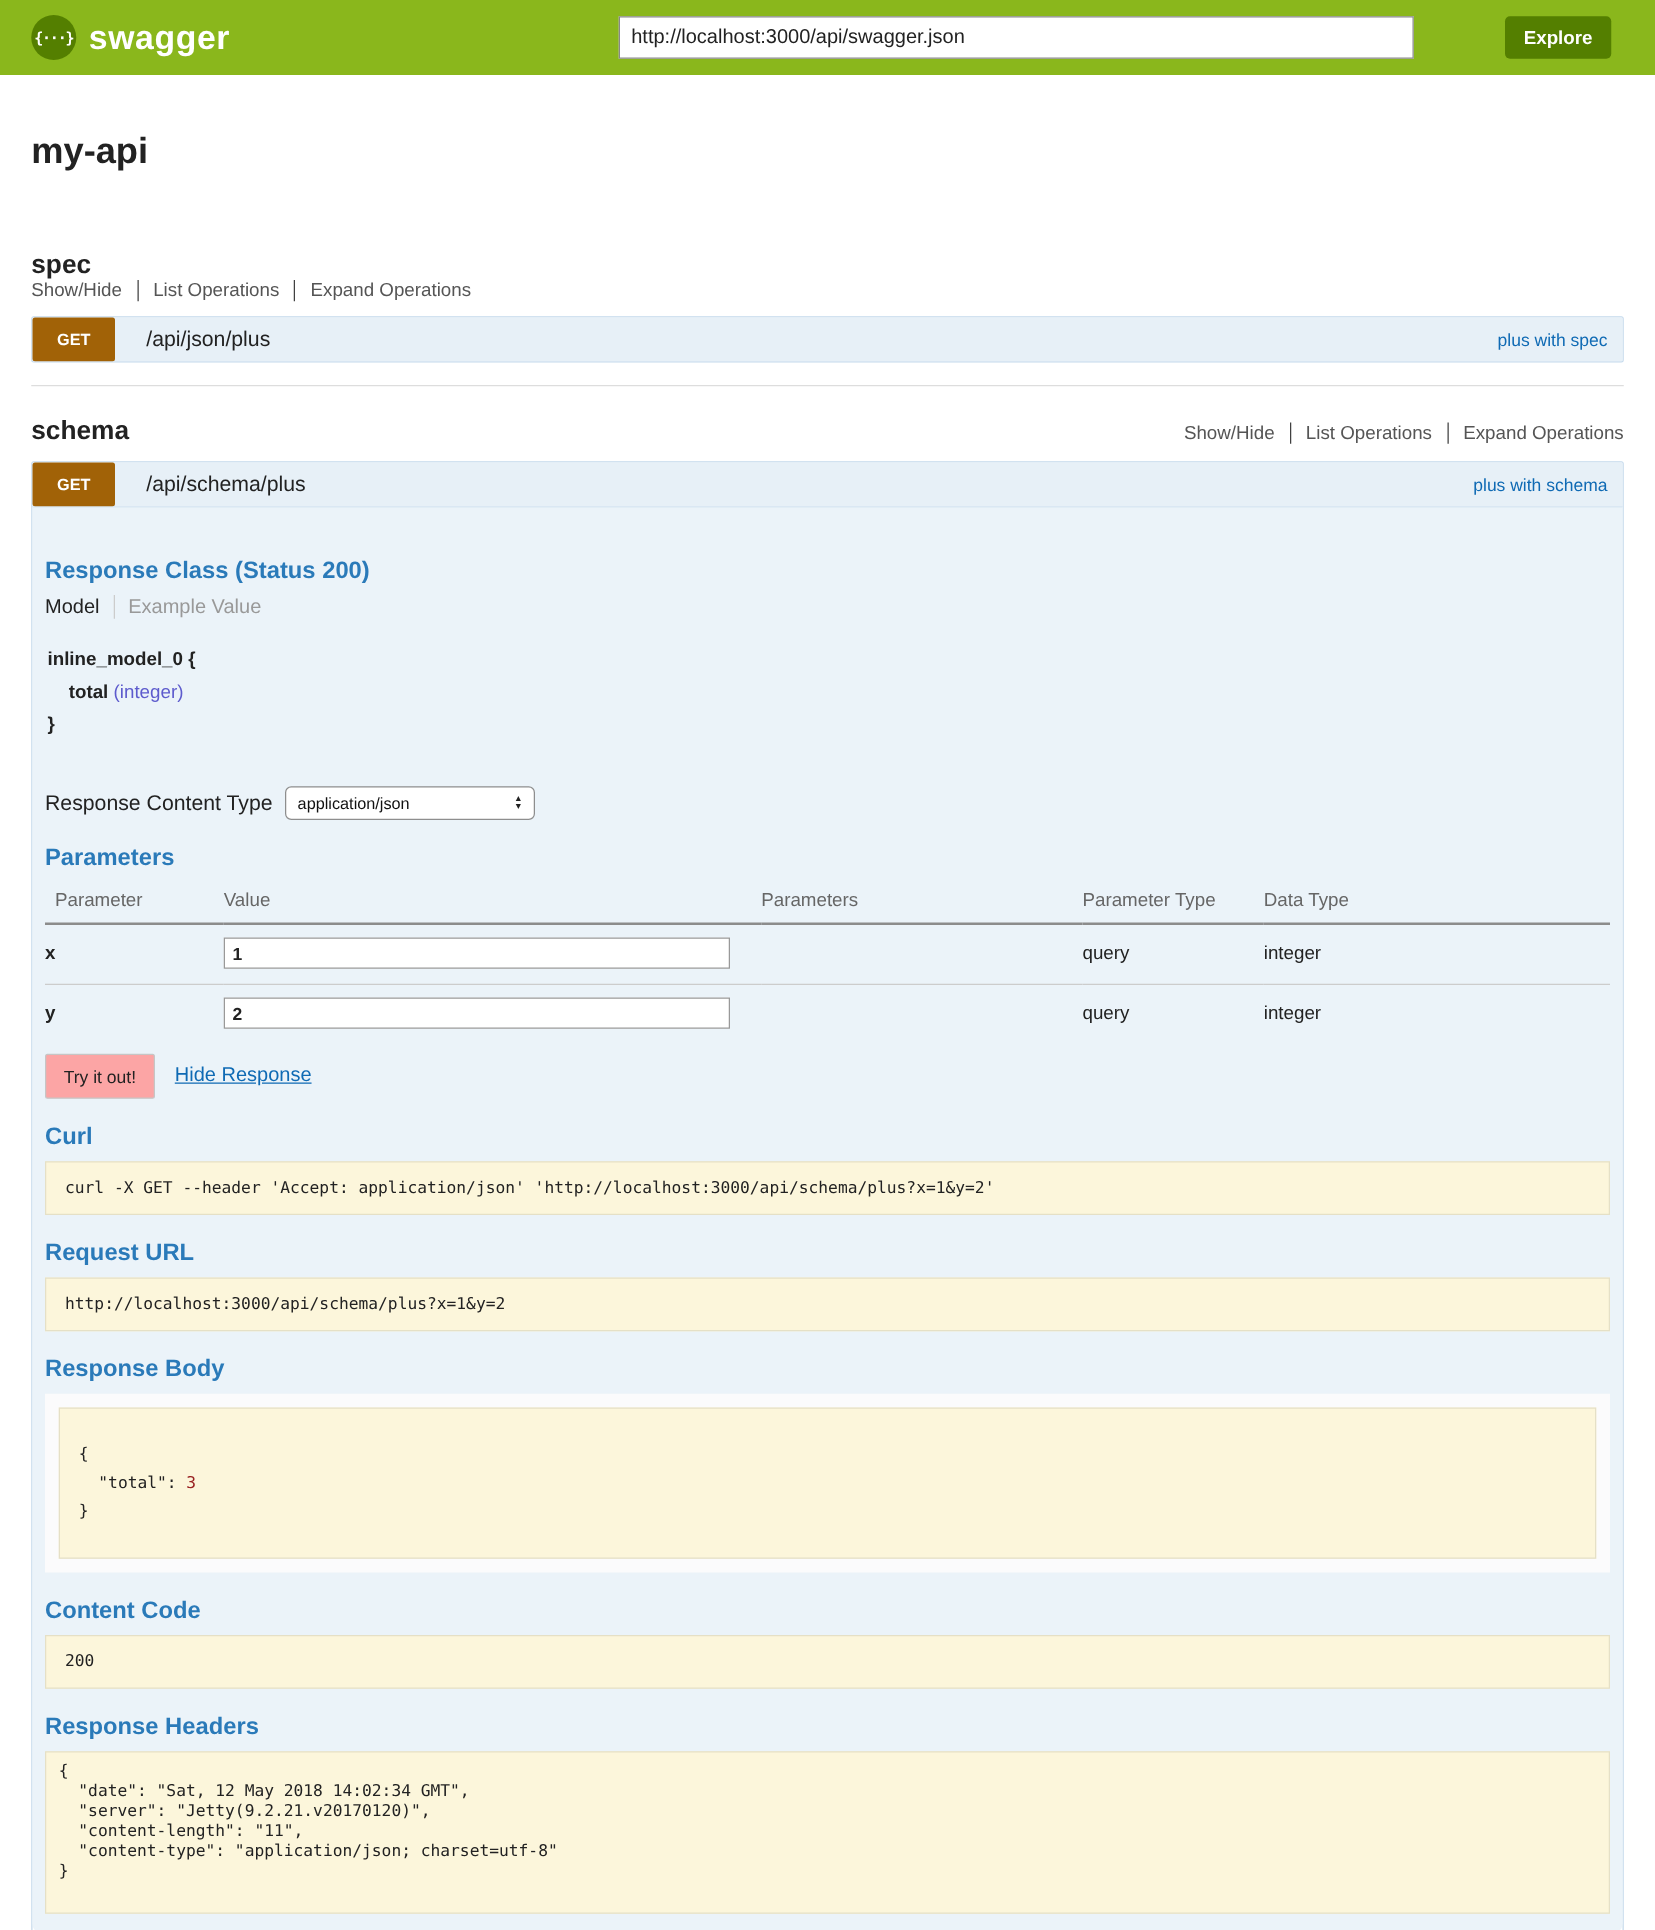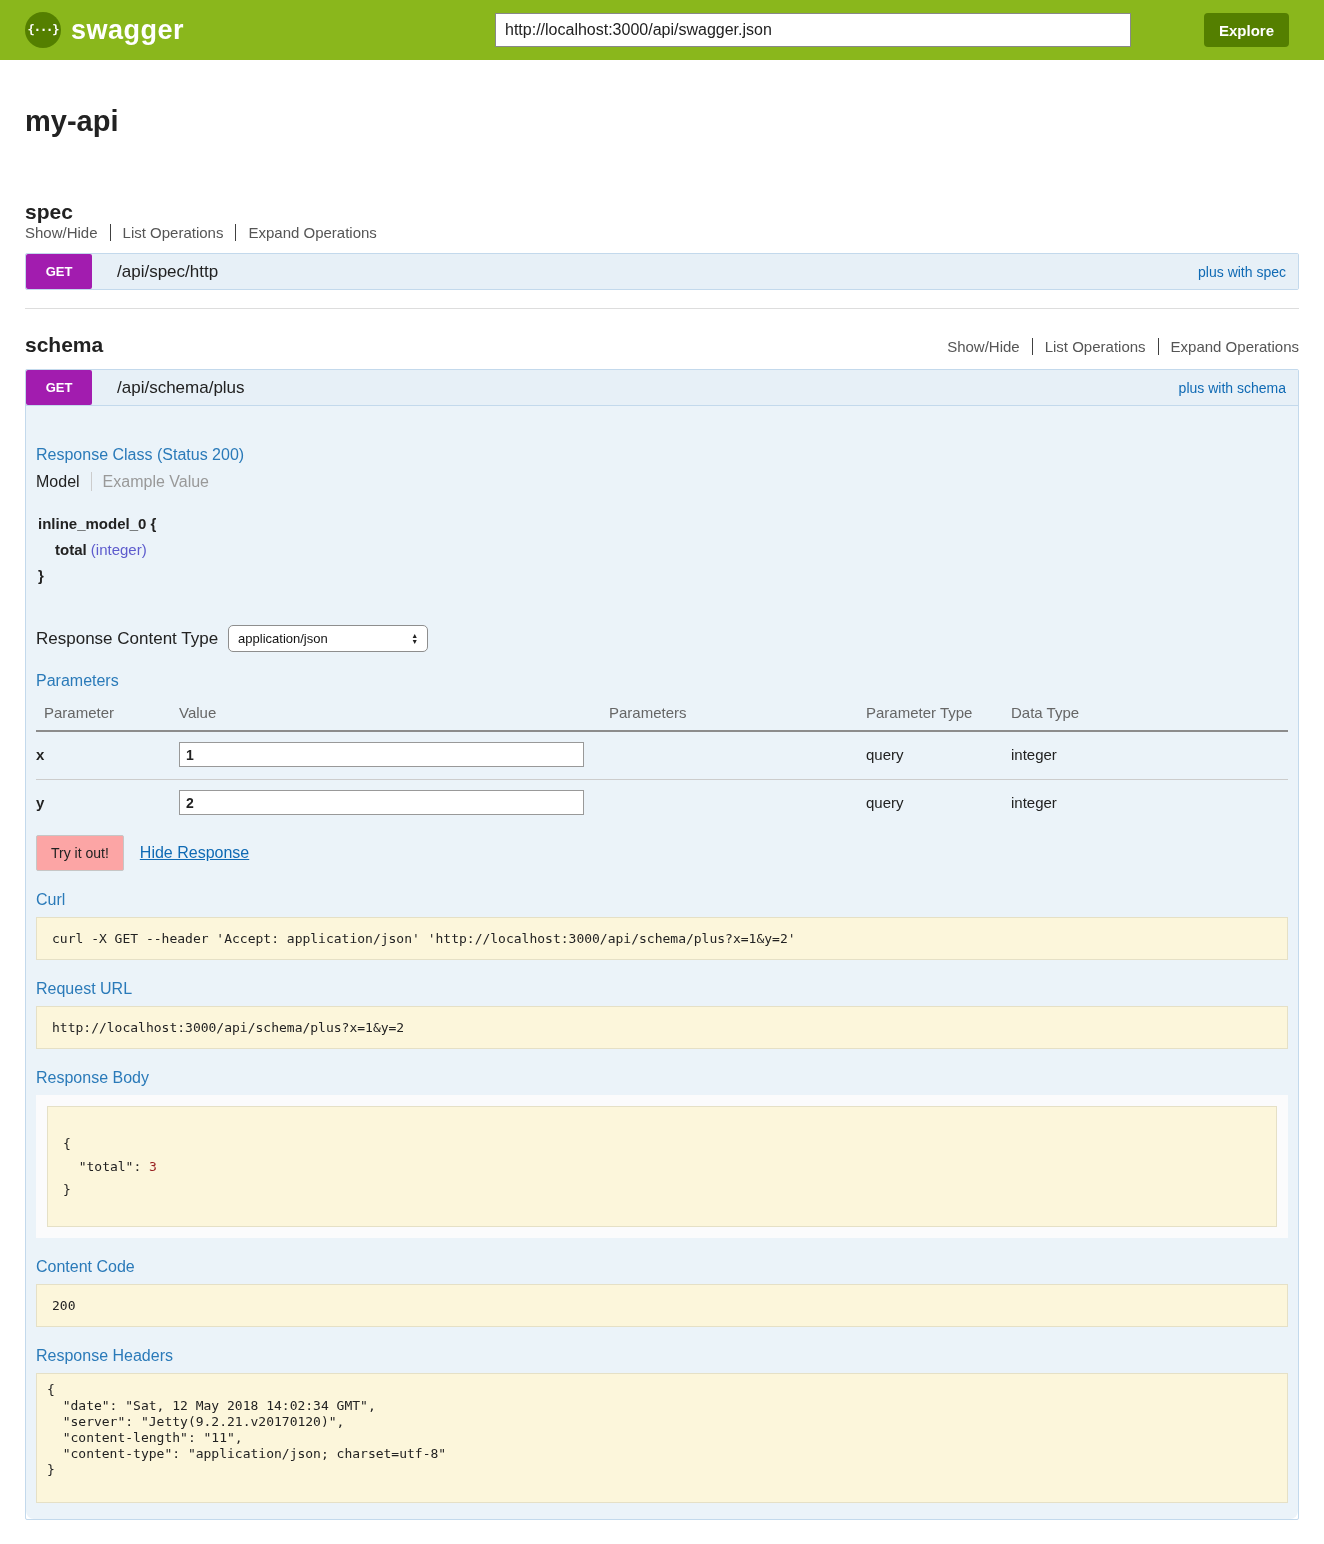--- a/index.html
+++ b/index.html
@@ -51,35 +51,35 @@
   .ops-controls a:first-child { padding-left:0; }
   .ops-controls a:last-child { padding-right:0; }
   .ops-controls a + a { border-left:1px solid #404040; }
 
   .endpoint { border:1px solid #c3d9ec; border-radius:2px; }
   .endpoint-head {
     display:flex; align-items:center; height:35px; background:#e7f0f7;
   }
   .method-badge {
     width:66px; height:35px; line-height:35px; text-align:center;
-    background:#a21caf; color:#fff; font-size:13px; font-weight:bold;
+    background:#a16207; color:#fff; font-size:13px; font-weight:bold;
     border-radius:2px; flex:none;
   }
   .endpoint-path { margin-left:25px; font-size:17px; color:#222; }
   .endpoint-summary { margin-left:auto; margin-right:12px; font-size:14px; color:#0f6ab4; }
 
   .section-divider { border:none; border-top:1px solid #ddd; margin:18px 0 0; }
 
   
   .endpoint-content {
     background:#ebf3f9; border-top:1px solid #c3d9ec;
     border-radius:0 0 8px 8px; padding:12px 10px 16px;
   }
   h4.content-heading {
-    color:#2a7ab9; font-weight:normal; font-size:16px; margin:20px 0 8px;
+    color:#2a7ab9; font-weight:bold; font-size:19px; margin:20px 0 8px;
   }
   h4.content-heading.first { margin-top:28px; }
 
   .model-tabs { display:flex; align-items:center; font-size:16px; margin-top:4px; }
   .tab-model { color:#222; padding-right:11px; }
   .tab-sep { width:1px; height:19px; background:#ccc; }
   .tab-example { color:#999; padding-left:11px; }
 
   .model-signature { margin:20px 0 0 2px; font-size:15px; line-height:26px; color:#222; }
   .model-signature .sig-line { font-weight:bold; }
@@ -154,21 +154,21 @@
     <h2 class="section-title">spec</h2>
     <div class="ops-controls">
       <a>Show/Hide</a>
       <a>List Operations</a>
       <a>Expand Operations</a>
     </div>
   </div>
   <div class="endpoint">
     <div class="endpoint-head">
       <span class="method-badge">GET</span>
-      <a class="endpoint-path">/api/spec/http</a>
+      <a class="endpoint-path">/api/json/plus</a>
       <a class="endpoint-summary">plus with spec</a>
     </div>
   </div>
 
   <hr class="section-divider">
 
   <div class="section-head schema">
     <h2 class="section-title">schema</h2>
     <div class="ops-controls">
       <a>Show/Hide</a>

